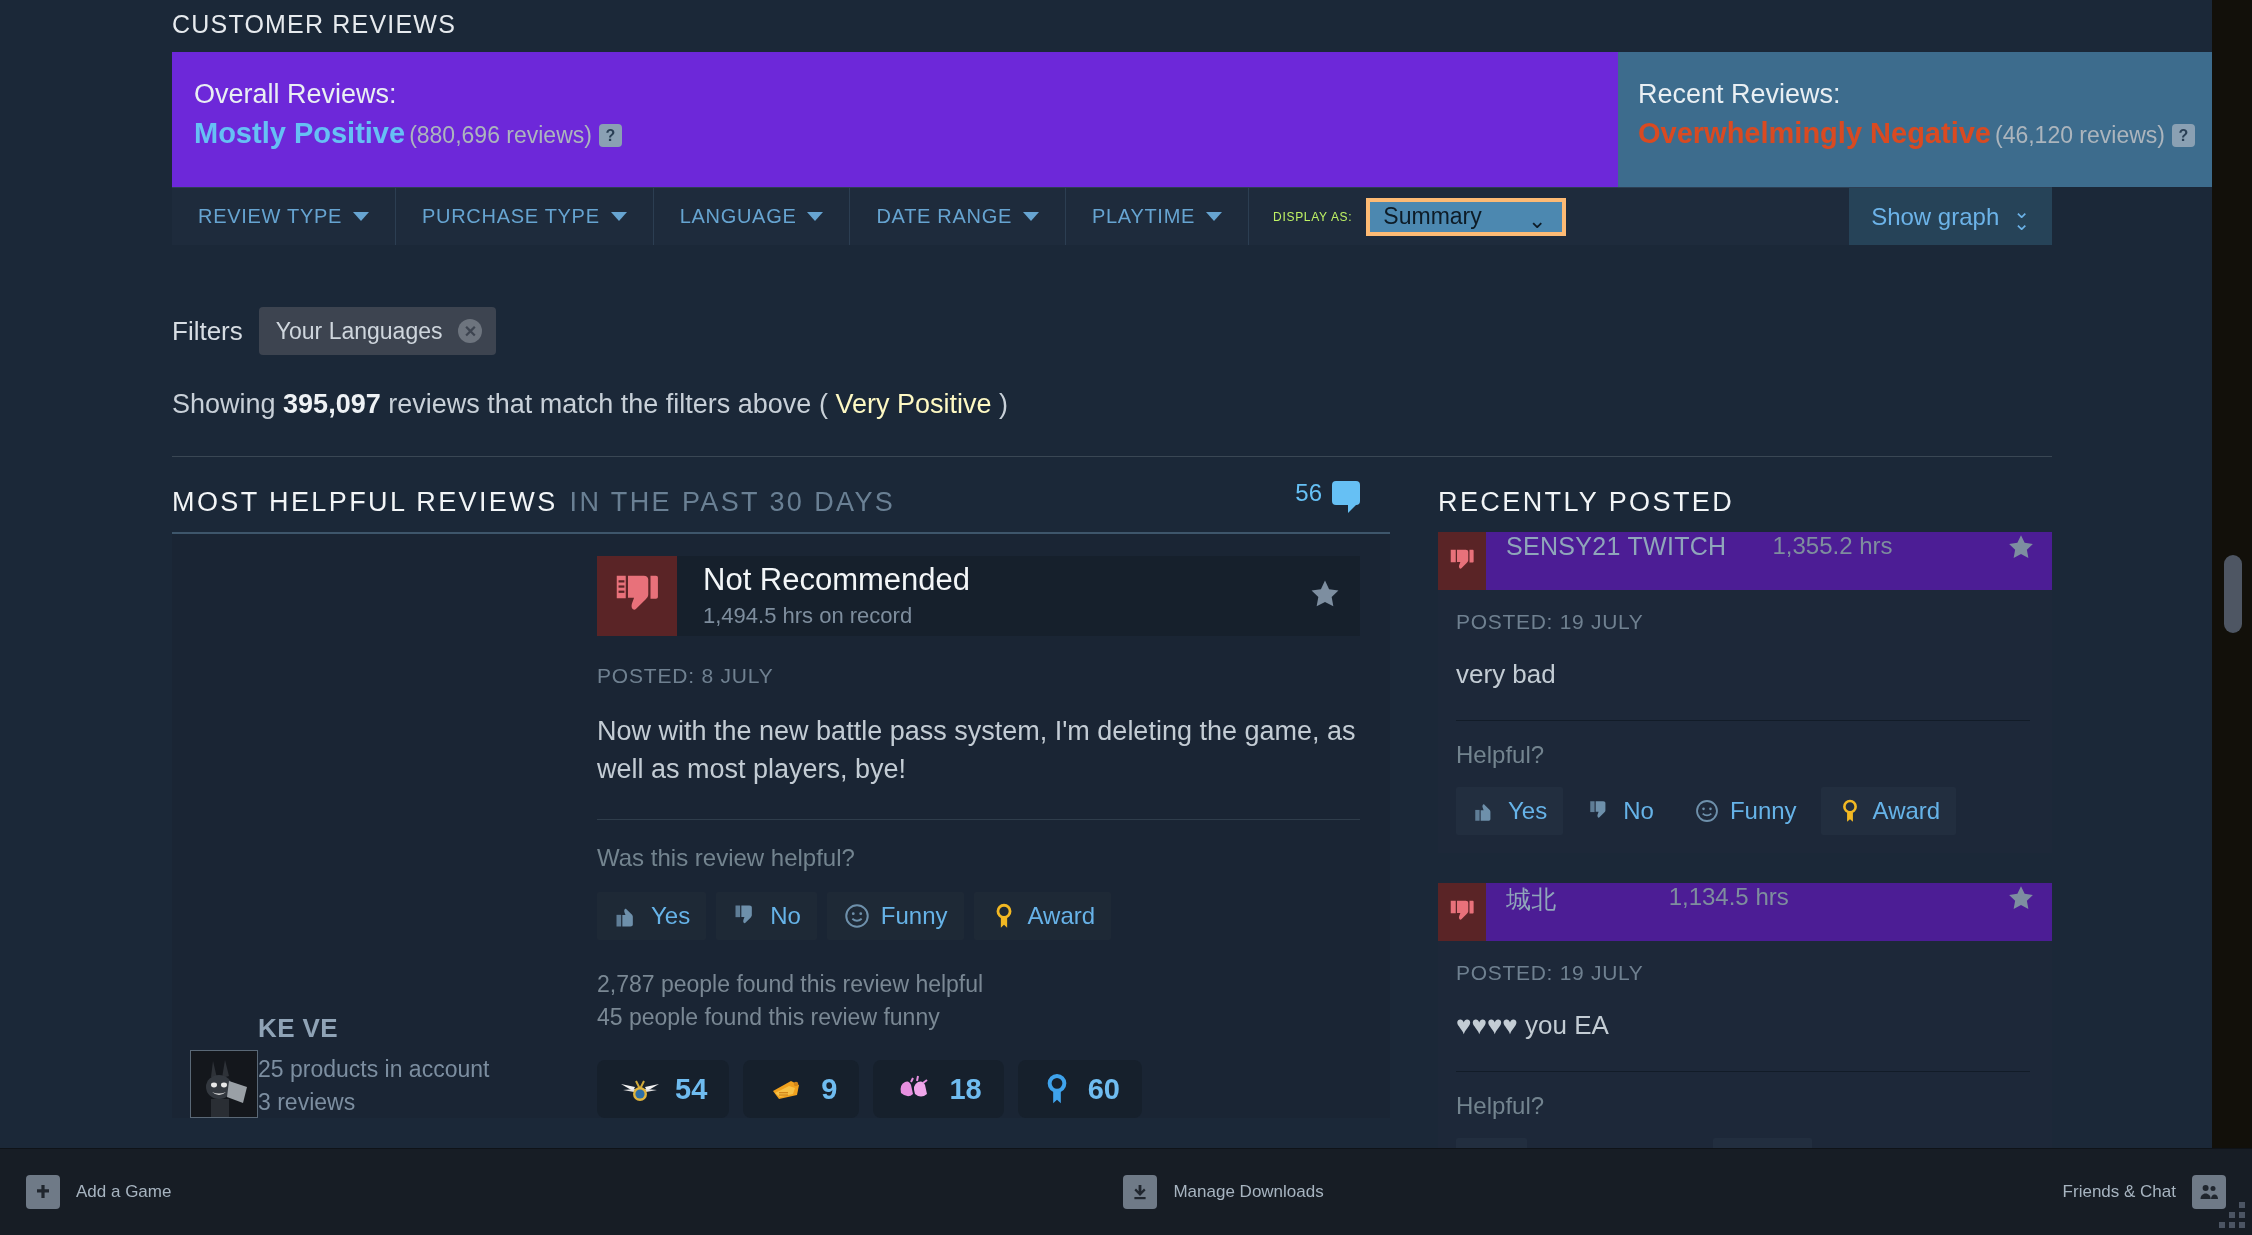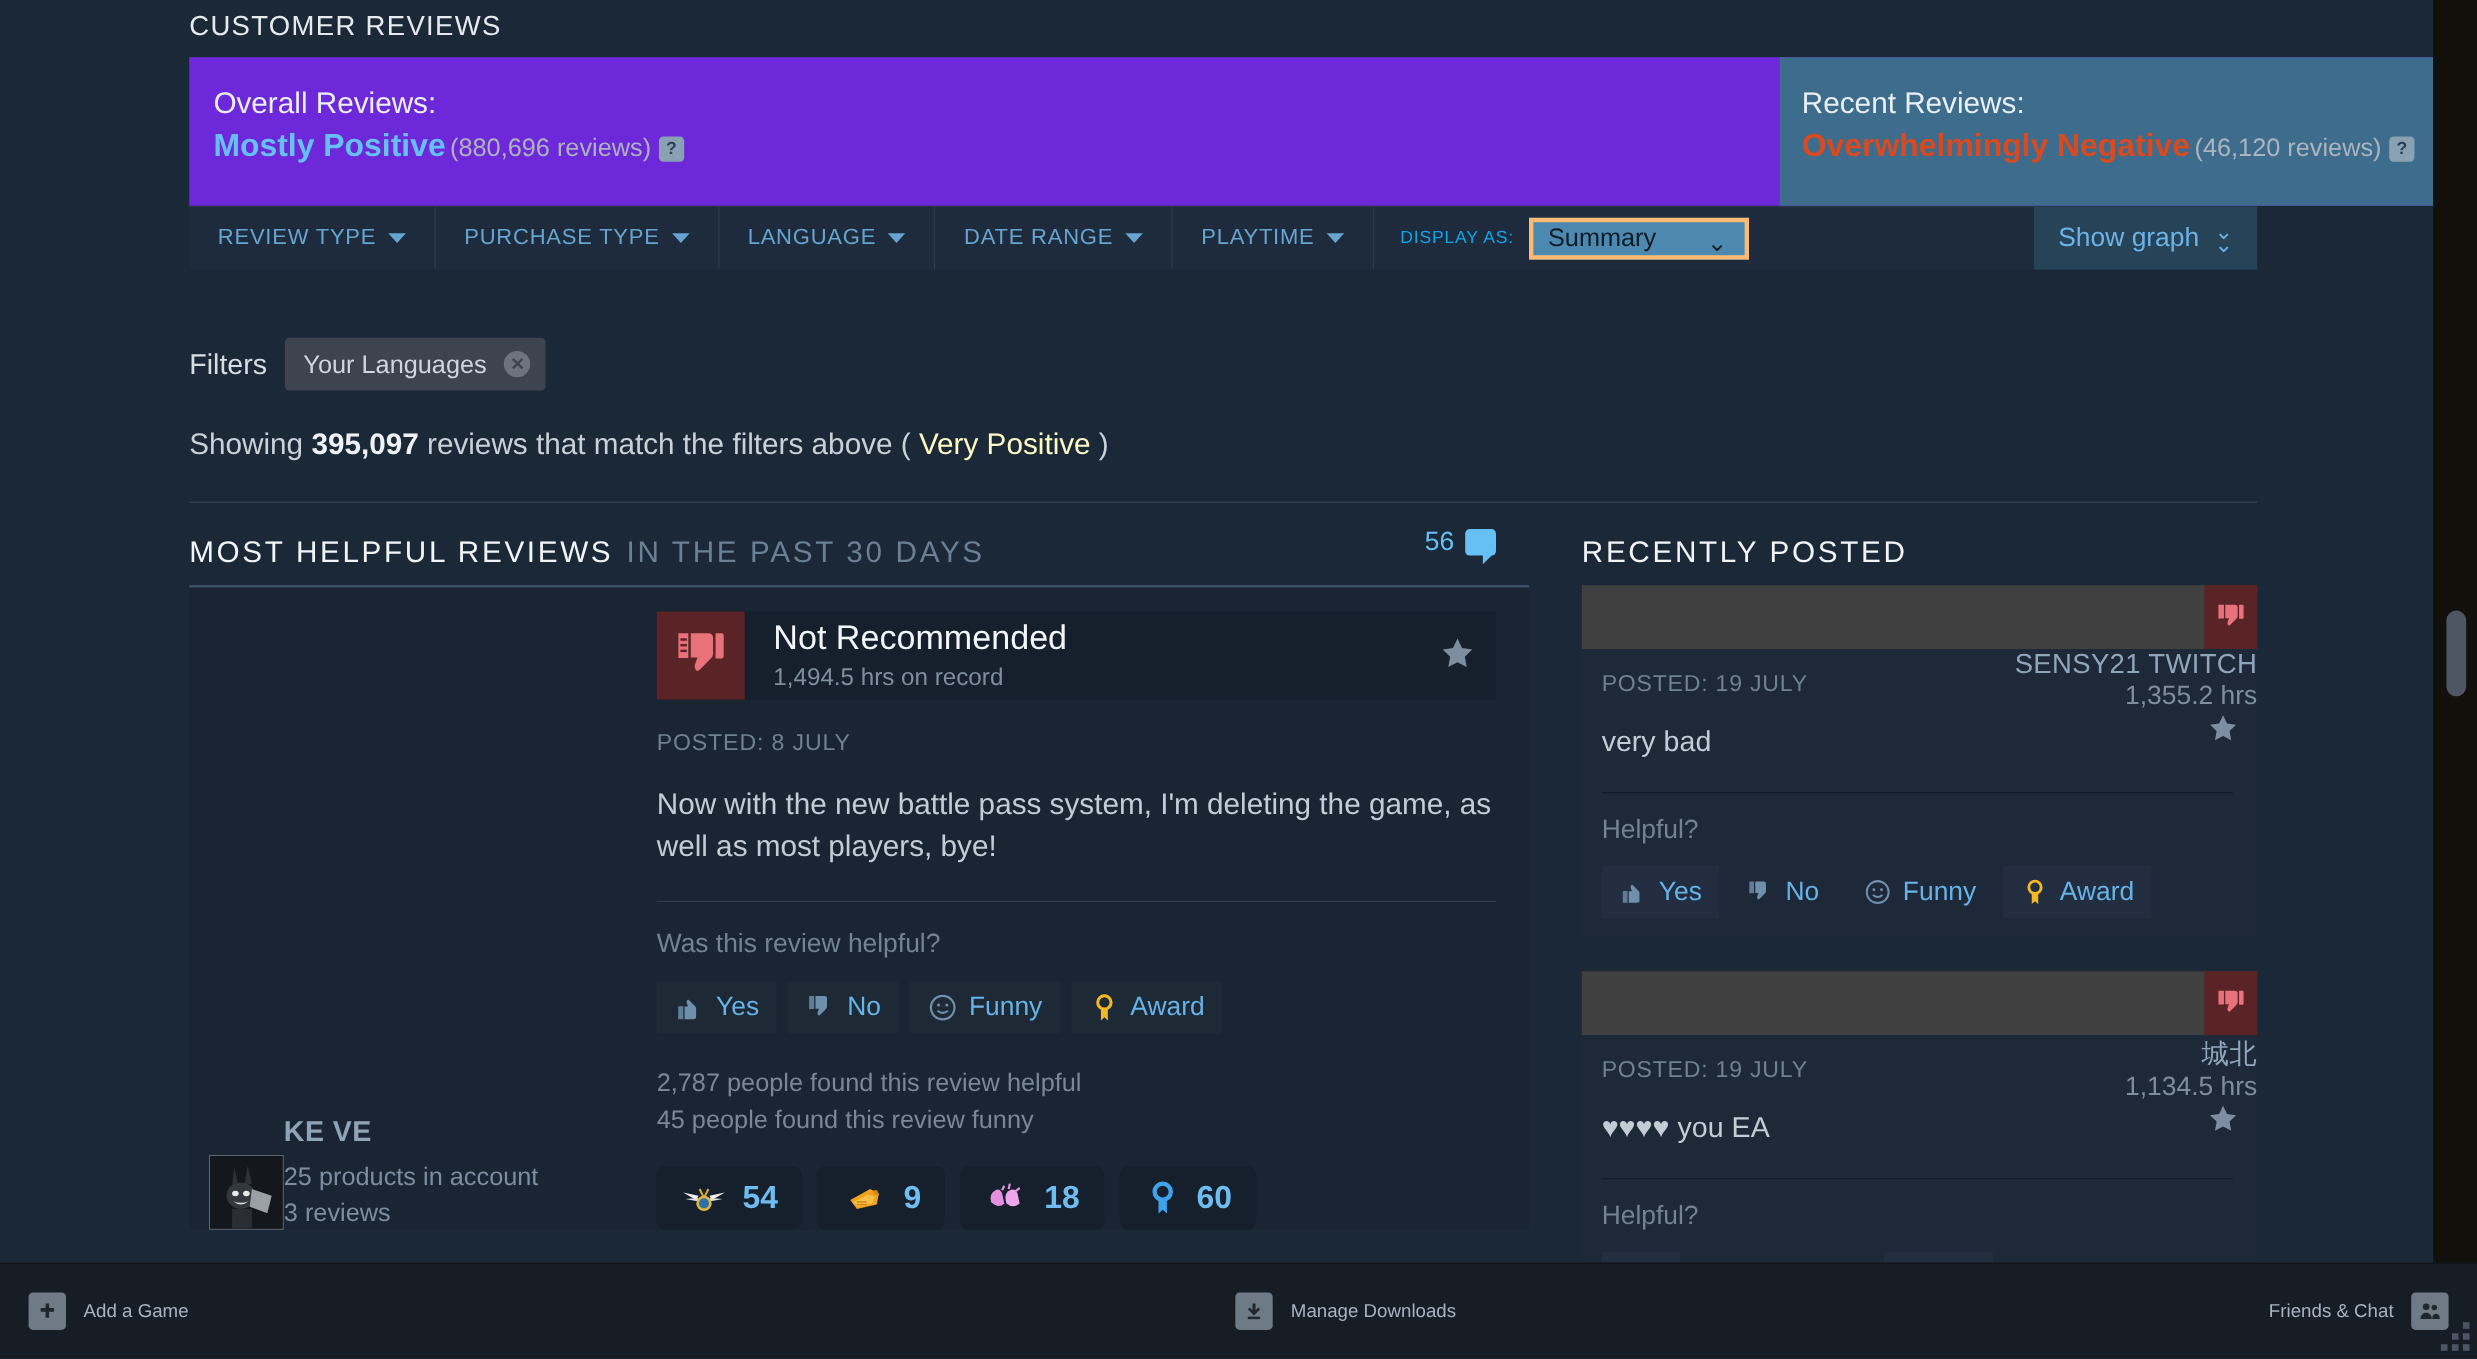--- a/index.html
+++ b/index.html
@@ -99,21 +99,21 @@
     width: 0; height: 0;
     border-left: 8px solid transparent;
     border-right: 8px solid transparent;
     border-top: 9px solid #66a4d1;
   }
   .display-as {
     display: flex; align-items: center; gap: 14px;
     padding: 0 20px 0 24px;
   }
   .display-as .lbl {
-    color: #0ea5e9; font-size: 16px; letter-spacing: .7px; text-transform: uppercase; text-align: center;
+    color: #bef264; font-size: 12px; letter-spacing: .7px; text-transform: uppercase; text-align: center;
   }
   .select-box {
     position: relative;
     width: 200px; height: 38px;
     background: #4c88b0;
     border: 4px solid #fdba74;
     color: #0d1b26; font-size: 23px;
     display: flex; align-items: center;
     padding-left: 13px; cursor: pointer;
   }
@@ -244,22 +244,22 @@
   .award-pill {
     display: flex; align-items: center; gap: 14px;
     background: #16202c; border-radius: 8px;
     height: 58px; padding: 0 22px; cursor: pointer;
   }
   .award-pill .cnt { color: #6fbcf0; font-size: 29px; font-weight: bold; }
 
   
   .mini-card { background: #1d2839; margin-bottom: 30px; }
   .mini-head {
-    display: flex; align-items: flex-end;
-    height: 58px; background: #404040; flex-direction: column;
+    display: flex; align-items: flex-start;
+    height: 58px; background: #4c1d95;
   }
   .mini-thumb {
     width: 48px; height: 58px; flex: none; background: #5a2426;
     display: flex; align-items: center; justify-content: center;
   }
   .mini-name { color: #8fa6ba; font-size: 25px; padding-left: 20px; letter-spacing: .3px; }
   .mini-hrs { color: #7e8e9e; font-size: 24px; margin-left: 46px; }
   .mini-star { margin-left: auto; padding-right: 16px; cursor: pointer; }
   .mini-body { padding: 20px 22px 18px 18px; }
   .mini-posted { color: #6f8090; font-size: 21px; letter-spacing: .7px; text-transform: uppercase; }

